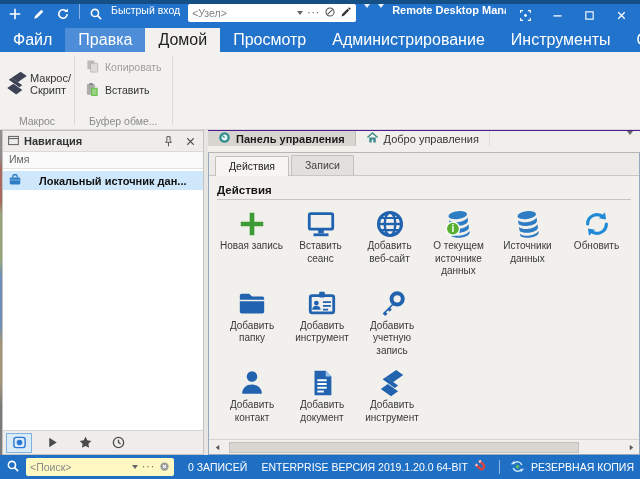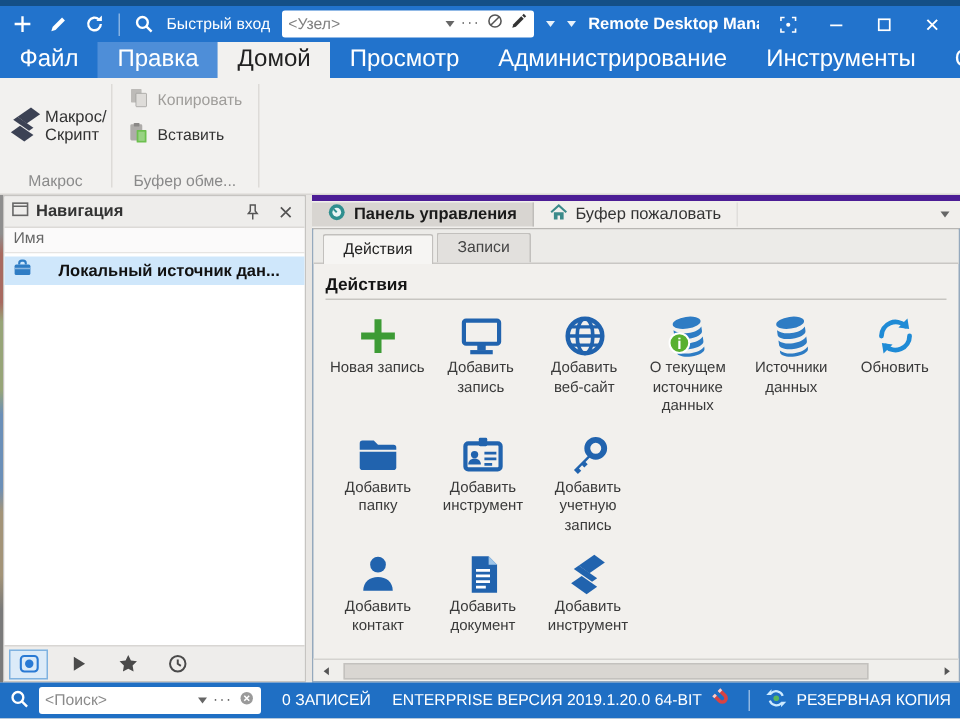--- a/index.html
+++ b/index.html
@@ -2,21 +2,21 @@
 <html><head>
 <meta charset="utf-8">
 <style>
   *{box-sizing:border-box;margin:0;padding:0}
   html,body{width:640px;height:479px;overflow:hidden}
   body{font-family:"Liberation Sans",sans-serif;background:#e8e6e3;color:#222}
   .app{width:640px;height:479px;display:flex;flex-direction:column}
 
   
   .topstrip{height:4px;background:#144f86}
-  .titlebar{height:24px;background:#2273cc;display:flex;align-items:center;color:#fff;padding:0 4px;gap:2px}
+  .titlebar{height:24px;background:#2273cc;display:flex;color:#fff;padding:0 4px;gap:2px}
   .qbtn{width:22px;height:20px;display:flex;align-items:center;justify-content:center;flex:0 0 auto}
   .qbtn svg{width:14px;height:14px}
   .qsep{width:1px;height:15px;background:rgba(255,255,255,.45);margin:0 3px;flex:0 0 auto}
   .qlabel{font-size:10.5px;margin:0 6px 0 2px;white-space:nowrap}
   .combo{height:18px;background:#fff;border-radius:2px;display:flex;align-items:center;width:168px;padding:0 4px;gap:4px;flex:0 0 auto}
   .combo-value{flex:1;font-size:10.5px;color:#808080;white-space:nowrap;overflow:hidden}
   .caret{width:0;height:0;border-left:3.5px solid transparent;border-right:3.5px solid transparent;border-top:4px solid #666}
   .caret.white{border-top-color:#e8f1fa}
   .dots{font-size:10px;color:#555;letter-spacing:1px;line-height:1}
   .combo svg{width:12px;height:12px}
@@ -60,21 +60,21 @@
   .tree-item{height:19px;display:flex;align-items:center;gap:17px;padding:0 5px;background:#cfe7fb;font-weight:bold;font-size:11px;color:#111;white-space:nowrap;overflow:hidden}
   .tree-item svg{width:14px;height:14px;flex:0 0 auto}
   .nav-footer{height:24px;background:#eeedeb;border-top:1px solid #d8d6d3;display:flex;align-items:center;padding:0 3px;gap:7px}
   .nf-btn{width:26px;height:20px;display:flex;align-items:center;justify-content:center;border:1px solid transparent}
   .nf-btn svg{width:15px;height:15px}
   .nf-btn.selected{background:#dcebf8;border-color:#7fb2e0}
 
   .splitter{width:4px;background:#e8e6e3}
 
   .workspace{flex:1;display:flex;flex-direction:column;min-width:0}
-  .doc-tabs{height:22px;display:flex;align-items:center;background:#f1efec;border-top:4px solid #4c1d95}
+  .doc-tabs{height:22px;display:flex;align-items:flex-start;background:#f1efec;border-top:1px solid #4c1d95}
   .doc-tab{display:flex;align-items:center;gap:5px;padding:0 10px;font-size:11px;color:#333;white-space:nowrap}
   .doc-tab svg{width:13px;height:13px}
   .doc-tab.active{background:#d8d5d1;font-weight:bold;color:#1a1a1a;border-right:1px solid #bfbdba}
   .doc-tab.inactive{border-right:1px solid #e0ded b;border-right:1px solid #e0dedb}
   .doc-tabs-spacer{flex:1}
   .doc-tabs-caret{width:20px;display:flex;align-items:center;justify-content:center}
 
   .panel{flex:1;display:flex;flex-direction:column;border:1px solid #95a9bd;border-top:1px solid #b8b6b3;background:#f2f0ed;min-height:0}
   .subtabs{height:23px;background:#ecebe8;display:flex;align-items:flex-end;padding:3px 6px 0;border-bottom:1px solid #c9c7c4;gap:2px}
   .subtab{padding:3px 13px 4px;font-size:10.5px;background:#e2e0dd;border:1px solid #c2c0bd;border-bottom:none;color:#444;border-radius:2px 2px 0 0}
@@ -89,21 +89,21 @@
   .hscroll{height:15px;background:#f0efec;border-top:1px solid #d5d3d0;display:flex;align-items:center}
   .hs-arrow{width:16px;height:100%;display:flex;align-items:center;justify-content:center}
   .hs-arrow svg{width:7px;height:7px}
   .hs-track{flex:1;height:100%;display:flex;align-items:center}
   .hs-thumb{height:11px;width:88%;margin-left:1%;background:#d9d6d2;border:1px solid #c3c1be}
 
   
   .statusbar{height:24px;background:#1f6fc4;display:flex;align-items:center;color:#fff;font-size:10.5px;padding:0 6px;gap:6px}
   .statusbar svg{flex:0 0 auto}
   .sb-search-icon svg{width:14px;height:14px}
-  .search-box{width:148px;height:18px;background:#ffffff;border-radius:2px;display:flex;align-items:center;padding:0 4px;gap:4px;flex:0 0 auto}
+  .search-box{width:148px;height:18px;background:#fef9c3;border-radius:2px;display:flex;align-items:center;padding:0 4px;gap:4px;flex:0 0 auto}
   .search-value{flex:1;font-size:10.5px;color:#8a8a8a;white-space:nowrap}
   .search-box svg{width:11px;height:11px}
   .sb-count{margin-left:8px;white-space:nowrap}
   .sb-spacer{flex:1}
   .sb-version{white-space:nowrap}
   .sb-ico svg{width:15px;height:15px}
   .sb-sep{width:1px;height:14px;background:rgba(255,255,255,.5);margin:0 4px}
   .sb-backup{display:flex;align-items:center;gap:6px;white-space:nowrap}
 </style>
 </head>
@@ -303,21 +303,21 @@
                 <circle cx="8" cy="8" r="3.6" fill="#e8f4f4"></circle>
                 <path d="M8 8L5.4 5.4" stroke="#2f8f8f" stroke-width="1.6"></path>
               </svg></span>
           <span>Панель управления</span>
         </div>
         <div class="doc-tab inactive">
           <span><svg viewBox="0 0 16 16">
                 <path d="M1.8 8L8 2.4 14.2 8" fill="none" stroke="#3b8a8a" stroke-width="1.7"></path>
                 <path d="M4 8v6h3v-3.4h2V14h3V8z" fill="#3b8a8a"></path>
               </svg></span>
-          <span>Буфер пожаловать</span>
+          <span>Добро управления</span>
         </div>
         <div class="doc-tabs-spacer"></div>
         <div class="doc-tabs-caret">
             <span class="caret"></span>
           </div>
       </div>
 
       <div class="panel">
         <div class="subtabs">
           <div class="subtab active">Действия</div>
@@ -335,21 +335,21 @@
                 <div class="action-label">Новая запись</div>
               </div>
               <div class="action">
                 <div class="action-icon">
                   <svg viewBox="0 0 32 32">
                     <rect x="3.5" y="5" width="25" height="16.5" rx="1.5" fill="none" stroke="#2163ae" stroke-width="3"></rect>
                     <rect x="13" y="21.5" width="6" height="4.5" fill="#2163ae"></rect>
                     <rect x="8" y="26" width="16" height="3" fill="#2163ae"></rect>
                   </svg>
                 </div>
-                <div class="action-label">Добавить запись</div>
+                <div class="action-label">Вставить сеанс</div>
               </div>
               <div class="action">
                 <div class="action-icon">
                   <svg viewBox="0 0 32 32">
                     <g fill="none" stroke="#2163ae">
                       <circle cx="16" cy="16" r="12.3" stroke-width="3.2"></circle>
                       <ellipse cx="16" cy="16" rx="5.6" ry="12.3" stroke-width="2.6"></ellipse>
                       <path d="M4 16h24" stroke-width="2.6"></path>
                       <path d="M6 9.5h20M6 22.5h20" stroke-width="2.2"></path>
                     </g>

